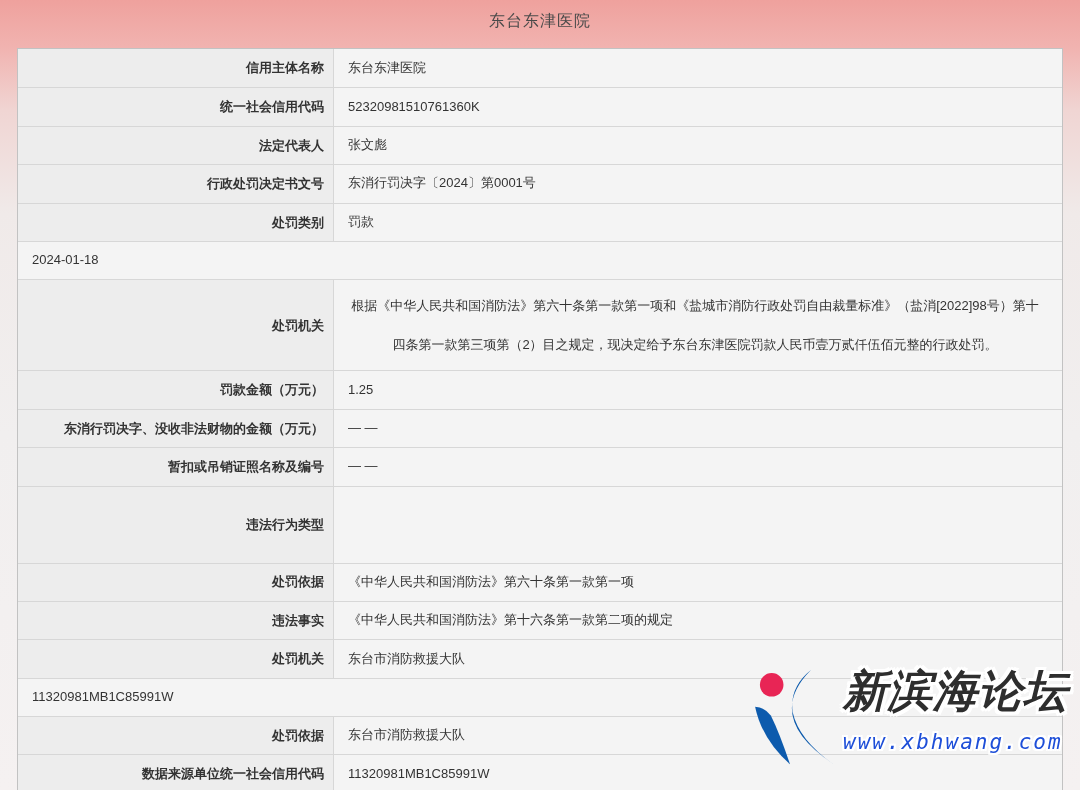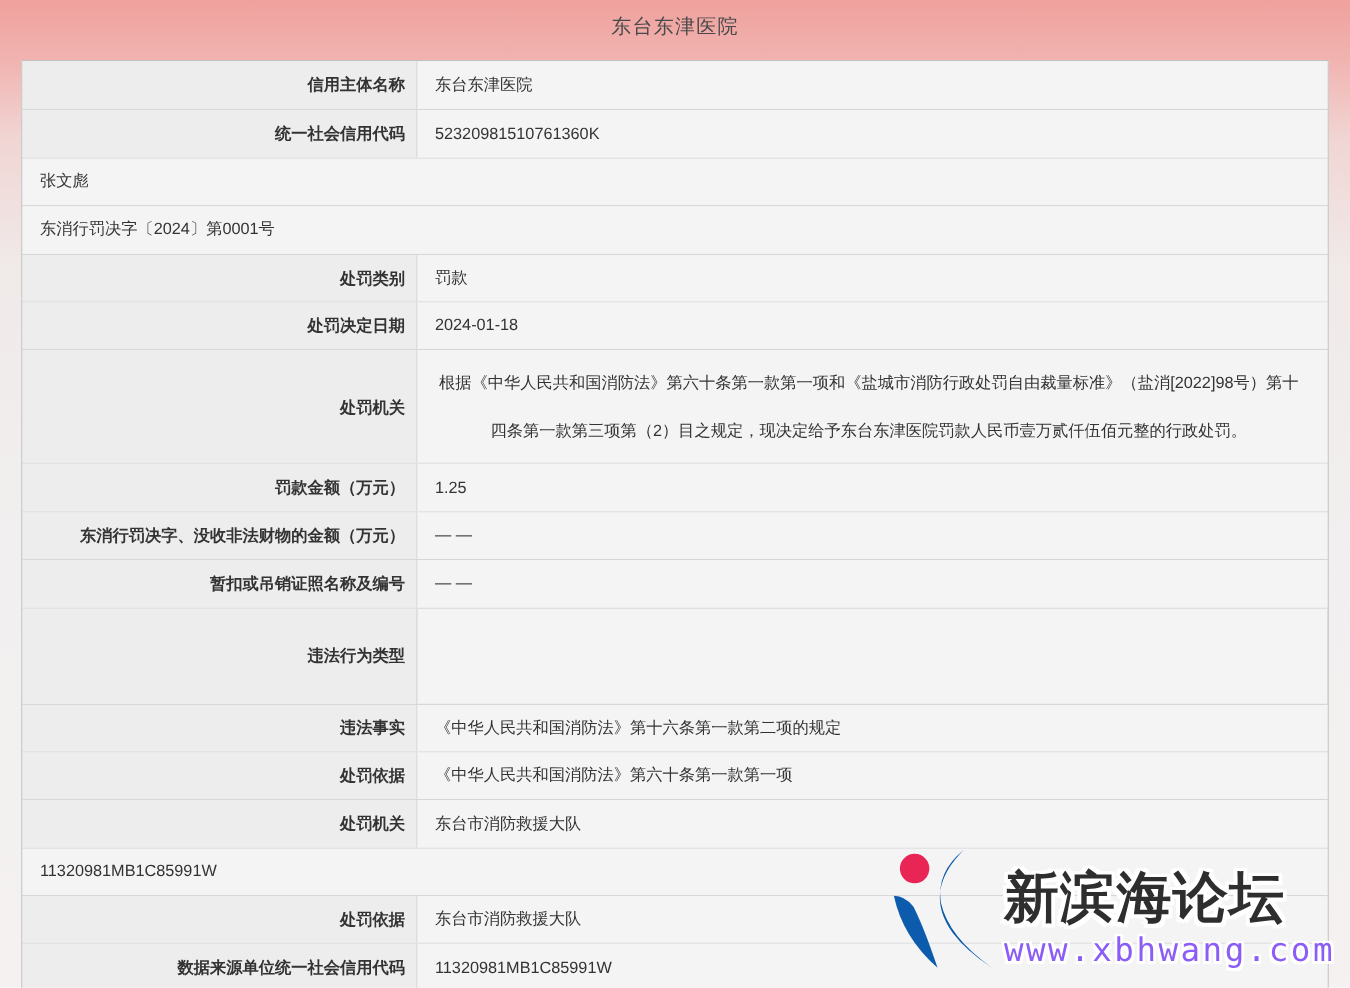--- a/index.html
+++ b/index.html
@@ -30,34 +30,34 @@
   }
   .cell-value{
     flex:1;box-sizing:border-box;
     background:#f4f4f4;
     display:flex;align-items:center;
     padding:6px 20px 6px 14px;
     font-size:13px;color:#333;line-height:1.6;
   }
   .row.tall .cell-value{line-height:39px;text-align:center;}
   .watermark{
-    position:absolute;right:12px;bottom:14px;
-    display:flex;align-items:flex-end;
+    position:absolute;right:12px;bottom:24px;
+    display:flex;align-items:flex-start;font-style:italic;
   }
   .wm-icon{width:88px;height:96px;flex:0 0 88px;margin-top:2px;}
   .wm-text{margin-left:2px;}
   .wm-name{
     font-size:44px;font-weight:700;color:#2e2e2e;line-height:1.05;
     letter-spacing:1px;white-space:nowrap;
     text-shadow:-3px -3px 0 #fff,3px -3px 0 #fff,-3px 3px 0 #fff,3px 3px 0 #fff,
                  0 -3px 0 #fff,0 3px 0 #fff,-3px 0 0 #fff,3px 0 0 #fff;
   }
   .wm-url{
     font-family:"DejaVu Sans Mono","Liberation Mono",monospace;
-    font-size:26px;color:#8b5cf6;letter-spacing:2px;margin-top:4px;white-space:nowrap;
+    font-size:21px;color:#1d4ed8;letter-spacing:2px;margin-top:16px;white-space:nowrap;
     text-shadow:-2px -2px 0 #fff,2px -2px 0 #fff,-2px 2px 0 #fff,2px 2px 0 #fff,
                  0 -2px 0 #fff,0 2px 0 #fff,-2px 0 0 #fff,2px 0 0 #fff;
   }
 </style>
 </head>
 <body>
 
 <div class="page-title">东台东津医院</div>
 
 <div class="penalty-table">
@@ -65,34 +65,35 @@
     <div class="cell-label">信用主体名称</div>
     <div class="cell-value">东台东津医院</div>
   </div>
 
   <div class="row">
     <div class="cell-label">统一社会信用代码</div>
     <div class="cell-value">52320981510761360K</div>
   </div>
 
   <div class="row">
+    <div class="cell-label">法定代表人</div>
     <div class="cell-value">张文彪</div>
   </div>
 
   <div class="row">
+    <div class="cell-label">行政处罚决定书文号</div>
     <div class="cell-value">东消行罚决字〔2024〕第0001号</div>
   </div>
 
   <div class="row">
     <div class="cell-label">处罚类别</div>
     <div class="cell-value">罚款</div>
   </div>
 
   <div class="row">
-    <div class="cell-label">处罚决定日期</div>
     <div class="cell-value">2024-01-18</div>
   </div>
 
   <div class="row tall">
     <div class="cell-label">处罚机关</div>
     <div class="cell-value">根据《中华人民共和国消防法》第六十条第一款第一项和《盐城市消防行政处罚自由裁量标准》（盐消[2022]98号）第十四条第一款第三项第（2）目之规定，现决定给予东台东津医院罚款人民币壹万贰仟伍佰元整的行政处罚。</div>
   </div>
 
   <div class="row">
     <div class="cell-label">罚款金额（万元）</div>
@@ -107,27 +108,27 @@
   <div class="row">
     <div class="cell-label">暂扣或吊销证照名称及编号</div>
     <div class="cell-value">— —</div>
   </div>
 
   <div class="row tall">
     <div class="cell-label">违法行为类型</div>
   </div>
 
   <div class="row">
-    <div class="cell-label">违法事实</div>
-    <div class="cell-value">《中华人民共和国消防法》第十六条第一款第二项的规定</div>
+    <div class="cell-label">处罚依据</div>
+    <div class="cell-value">《中华人民共和国消防法》第六十条第一款第一项</div>
   </div>
 
   <div class="row">
-    <div class="cell-label">处罚依据</div>
-    <div class="cell-value">《中华人民共和国消防法》第六十条第一款第一项</div>
+    <div class="cell-label">违法事实</div>
+    <div class="cell-value">《中华人民共和国消防法》第十六条第一款第二项的规定</div>
   </div>
 
   <div class="row">
     <div class="cell-label">处罚机关</div>
     <div class="cell-value">东台市消防救援大队</div>
   </div>
 
   <div class="row">
     <div class="cell-value">11320981MB1C85991W</div>
   </div>

